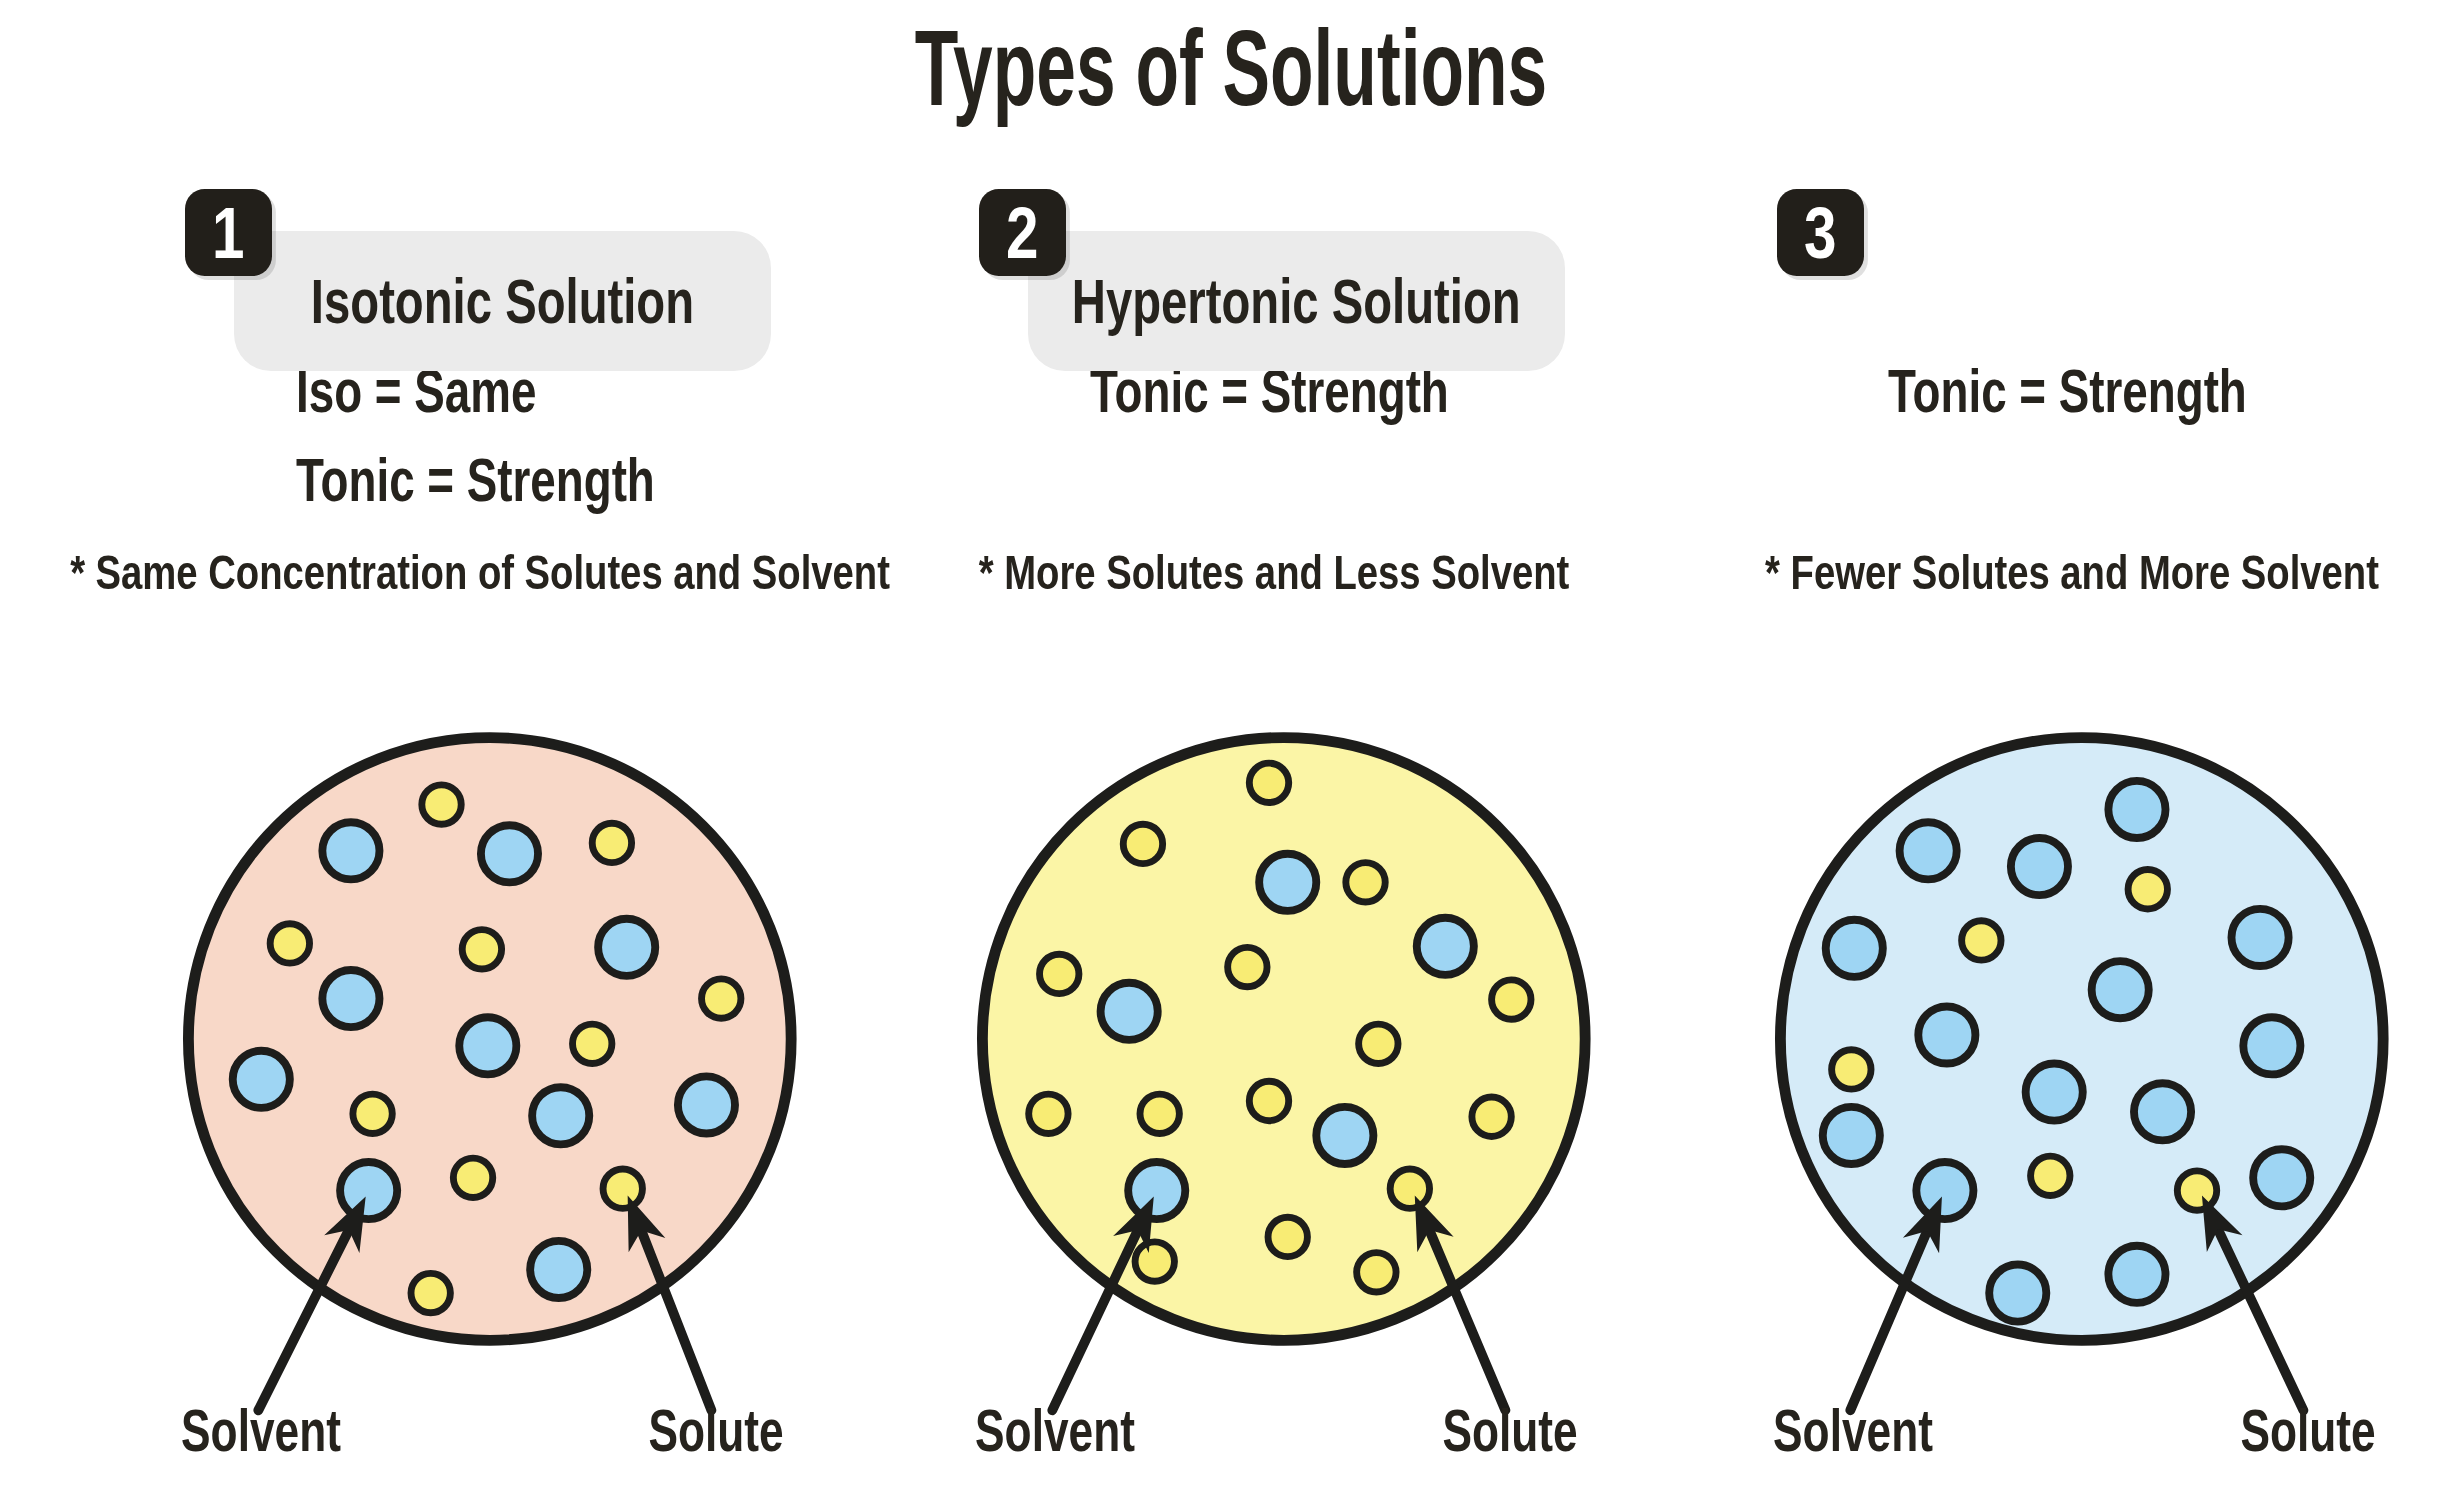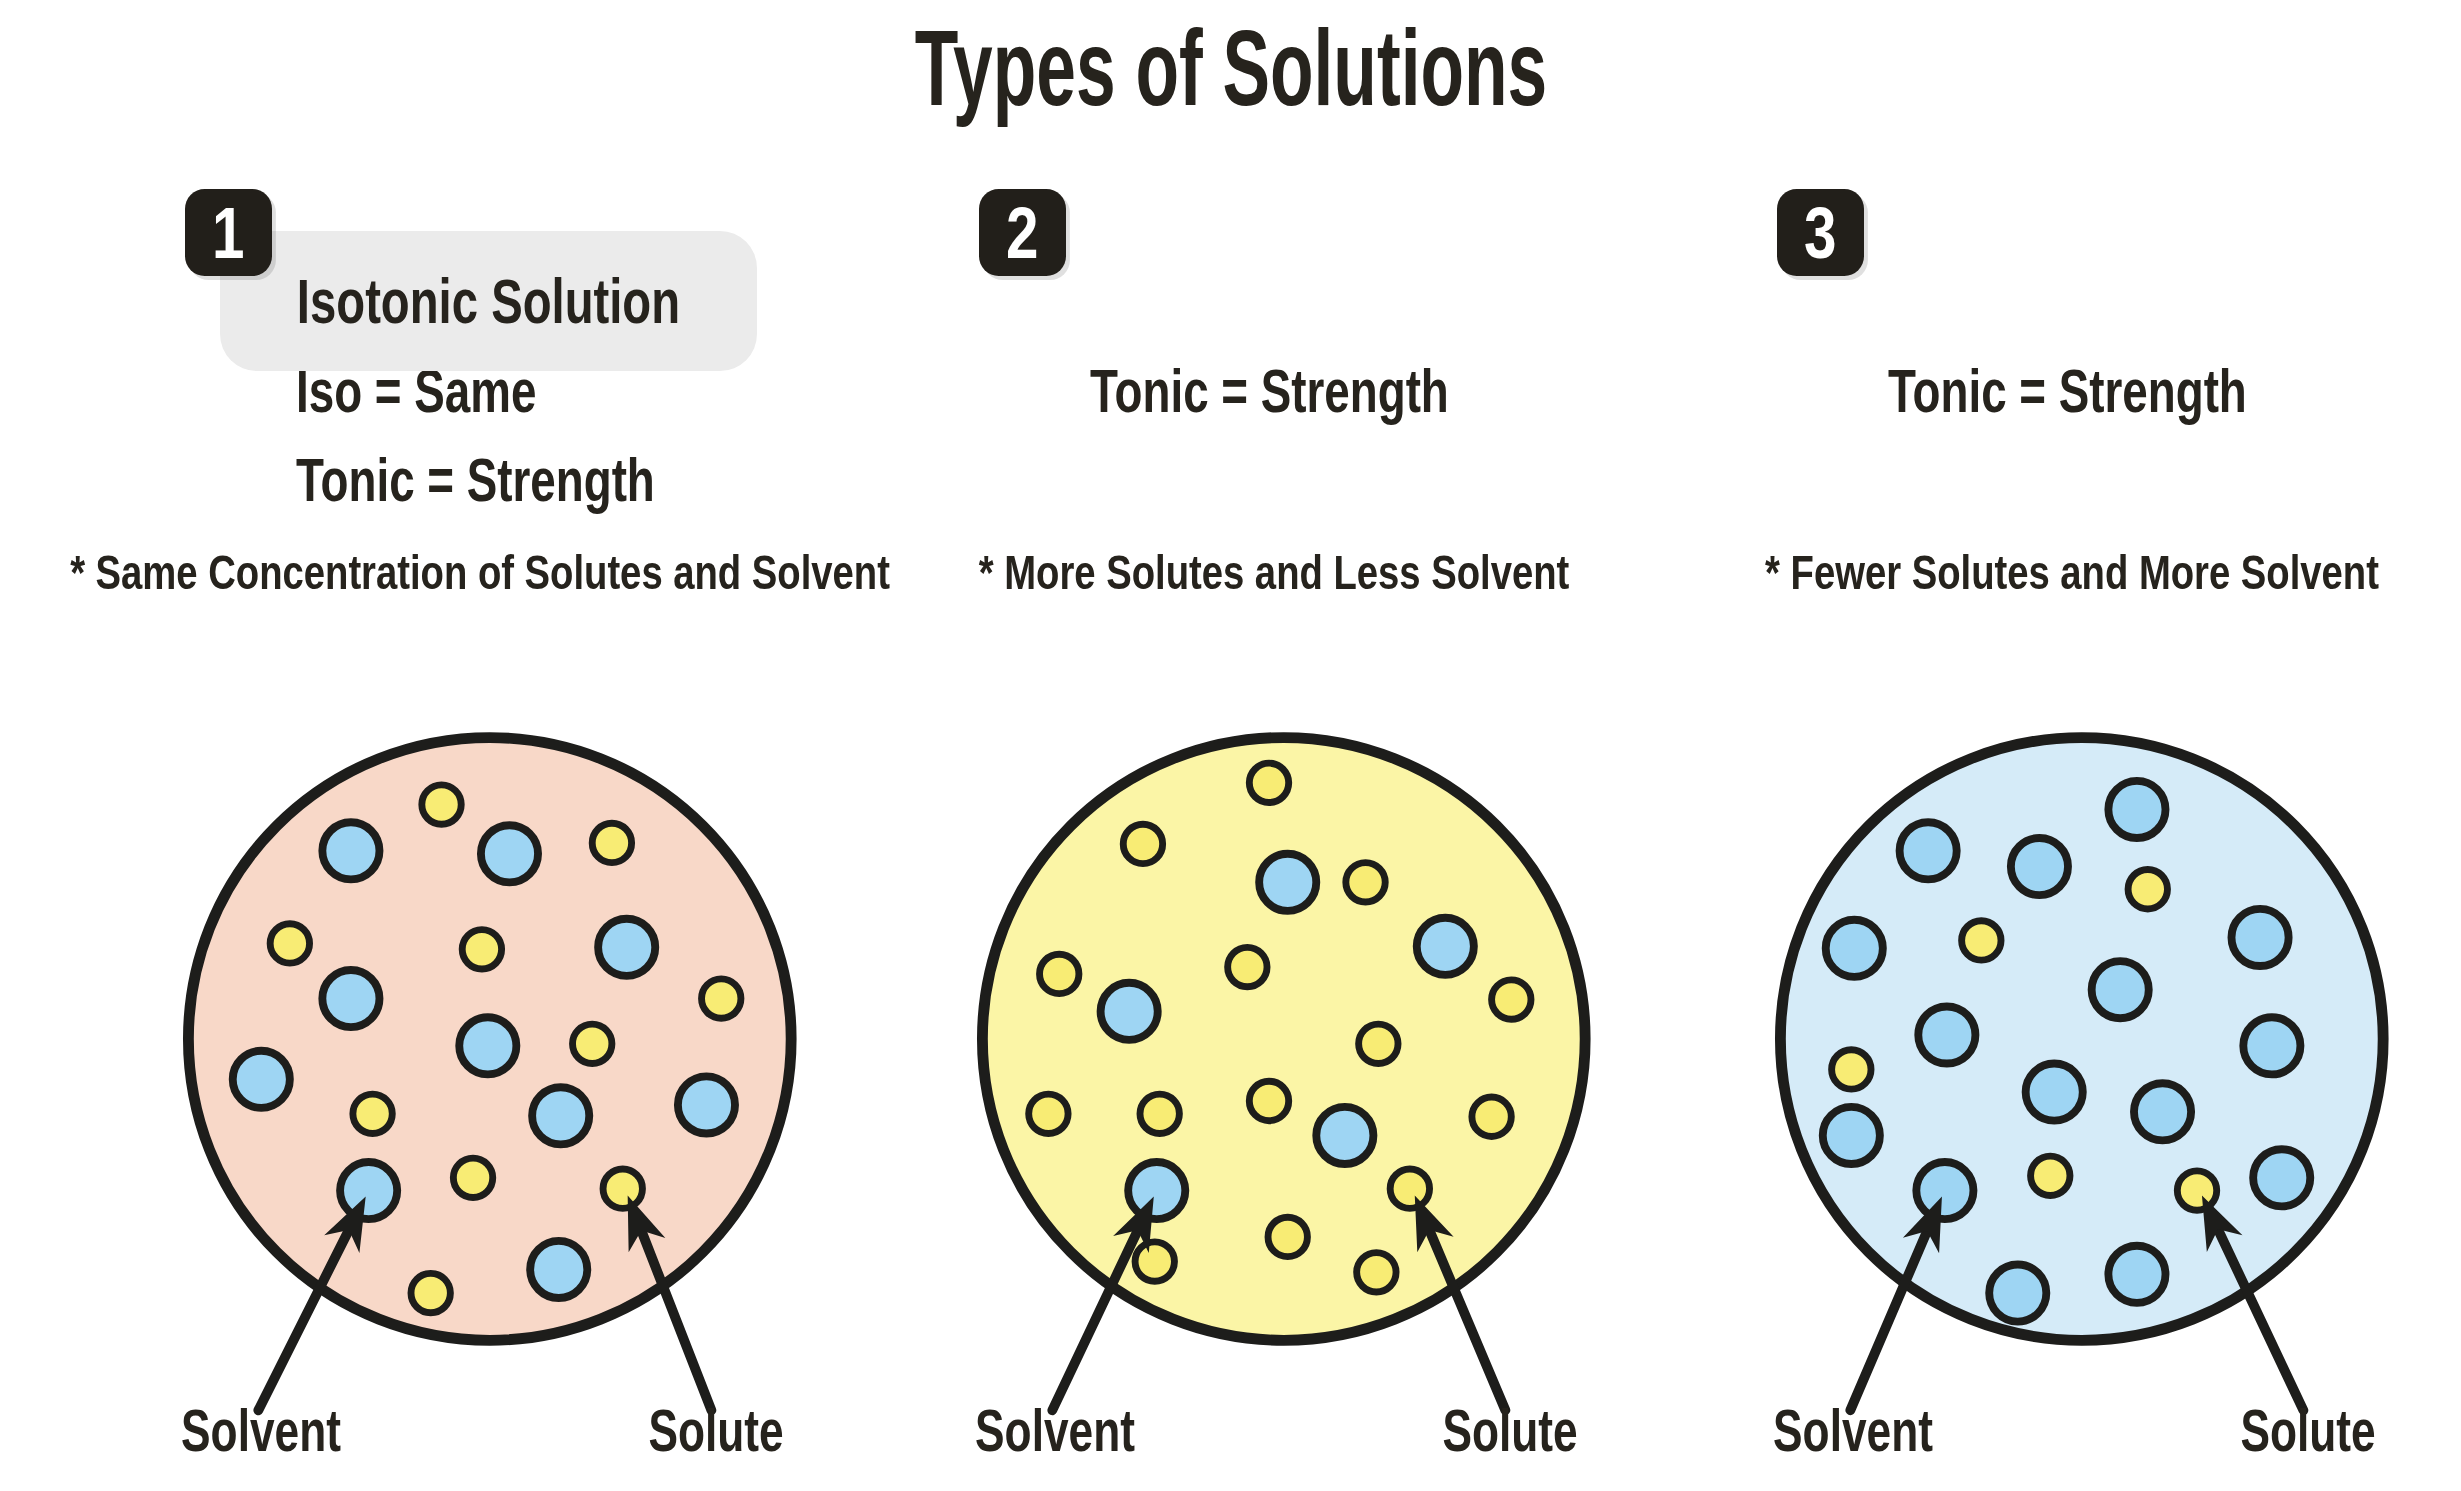--- a/index.html
+++ b/index.html
@@ -18,21 +18,21 @@
   .title{position:absolute;top:13.8px;left:0;width:100%;text-align:center;
     font-size:108px;line-height:1;white-space:nowrap}
   .title>span{display:inline-block;transform:scaleX(.66)}
   .panel{position:absolute;top:0;width:821px;height:1491px}
   .p0{left:0}.p1{left:794px}.p2{left:1592px}
   .badge{position:absolute;left:185px;top:189px;width:87px;height:87px;
     background:var(--badge);border-radius:19.7px;z-index:2;
     display:flex;align-items:center;justify-content:center;
     box-shadow:3.9px 3.9px 0 rgba(0,0,0,.12)}
   .badge span{color:#ffffff;font-size:73px;line-height:1;display:inline-block;transform:scaleX(.8)}
-  .pill{position:absolute;left:220px;top:231px;width:537px;height:140px;
+  .pill{position:absolute;left:234px;top:231px;width:537px;height:140px;
     background:var(--pill);border-radius:37px;z-index:1;
     display:flex;align-items:center;justify-content:center}
   .pill span{font-size:63px;line-height:1;display:inline-block;transform:scaleX(.75);white-space:nowrap}
   .defs{position:absolute;left:296px;top:347px}
   .defline{font-size:61px;line-height:89px;white-space:nowrap}
   .defline span{display:inline-block;transform:scaleX(.75);transform-origin:left center}
   .note{position:absolute;top:548px;left:calc(50% + 69px);transform:translateX(-50%);white-space:nowrap}
   .note span{display:inline-block;font-size:49px;line-height:1;transform:scaleX(.78);white-space:nowrap}
   .diagram{position:absolute;left:0;top:709px;width:821px;height:782px;overflow:visible}
   .lbl{position:absolute;top:1402px;transform:translateX(-50%);white-space:nowrap}
@@ -86,20 +86,23 @@
         <line x1="722" y1="712" x2="650.8043012016665" y2="529.403972493686" stroke="#1d1d1b" stroke-width="10" stroke-linecap="round"></line>
         <polygon points="637 494 675.2503082832555 537.0454865954134 650.8043012016665 529.403972493686 637.9829688162177 551.5763299655887" fill="#1d1d1b"></polygon>
       </svg>
     <div class="lbl lbl-solvent"><span>Solvent</span></div>
     <div class="lbl lbl-solute"><span>Solute</span></div>
   </section>
 
   <section class="panel p1">
     <div class="badge">
         <span>2</span>
+      </div>
+    <div class="pill">
+        <span>Hypertonic Solution</span>
       </div>
     <div class="defs">
       <div class="defline"><span>Tonic = Strength</span></div>
     </div>
     <div class="note"><span>* More Solutes and Less Solvent</span></div>
     <svg class="diagram" viewBox="0 0 833 794" width="821" height="782">
         <circle cx="497" cy="335" r="306" fill="#fbf5a6" stroke="#1d1d1b" stroke-width="11"></circle>
         <circle cx="501" cy="176" r="29" fill="#9ed5f3" stroke="#1d1d1b" stroke-width="8"></circle>
         <circle cx="661" cy="241" r="29" fill="#9ed5f3" stroke="#1d1d1b" stroke-width="8"></circle>
         <circle cx="340" cy="307" r="29" fill="#9ed5f3" stroke="#1d1d1b" stroke-width="8"></circle>

